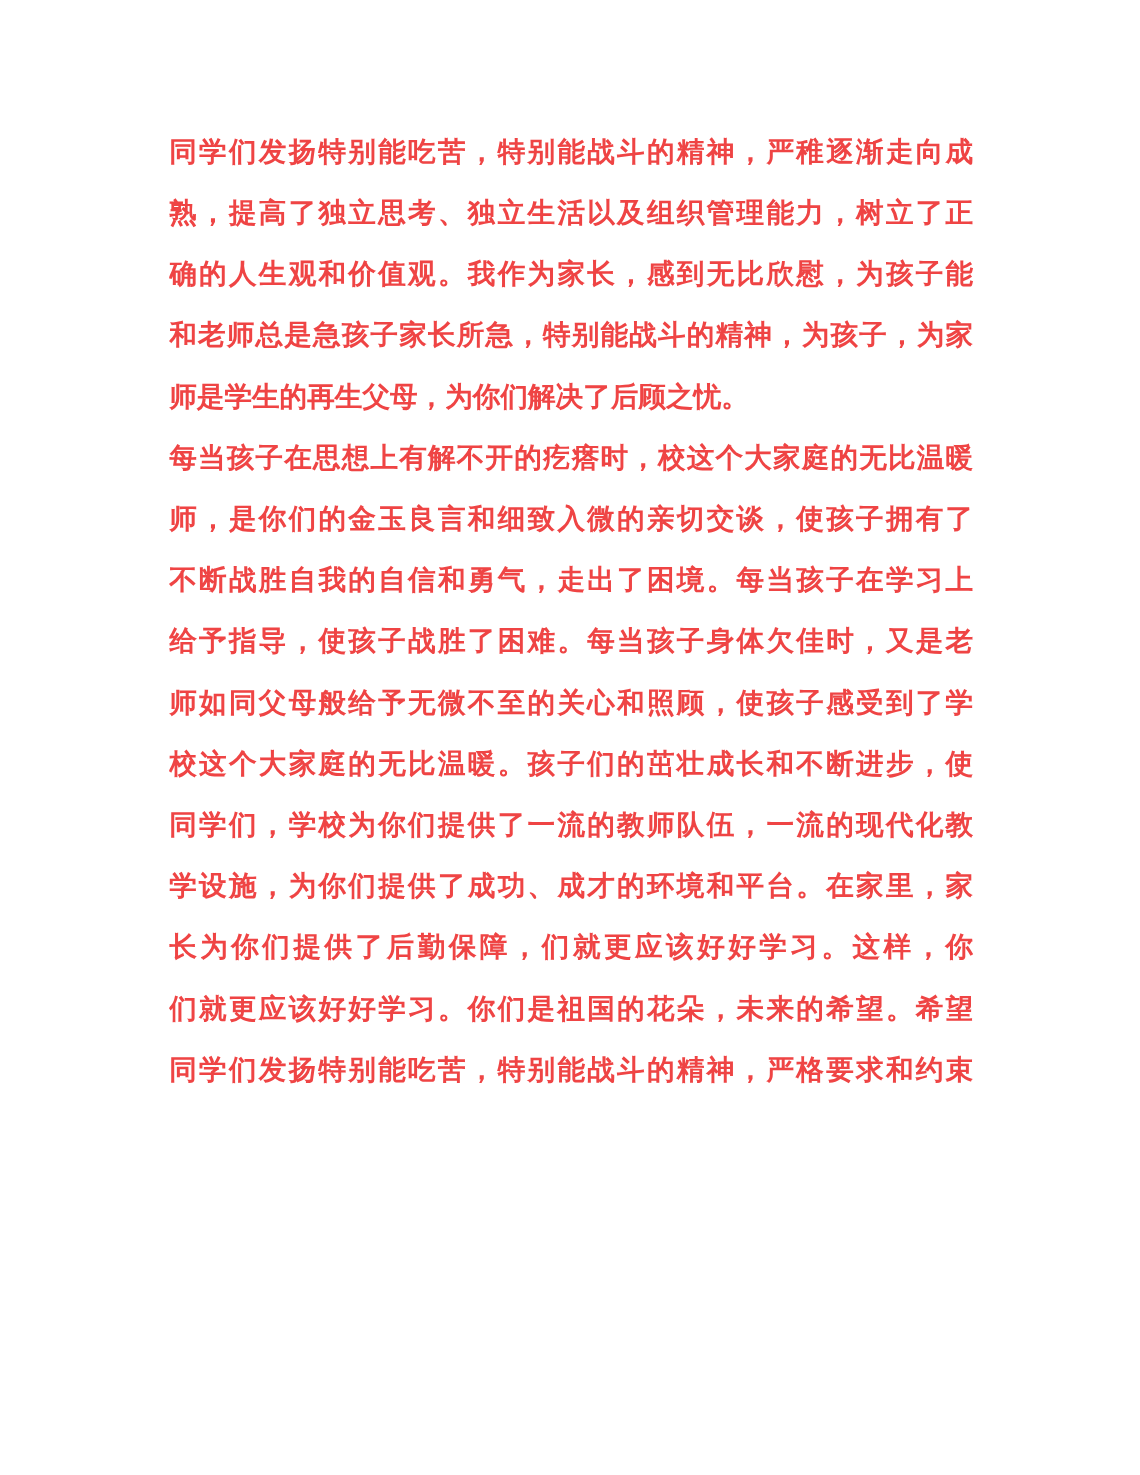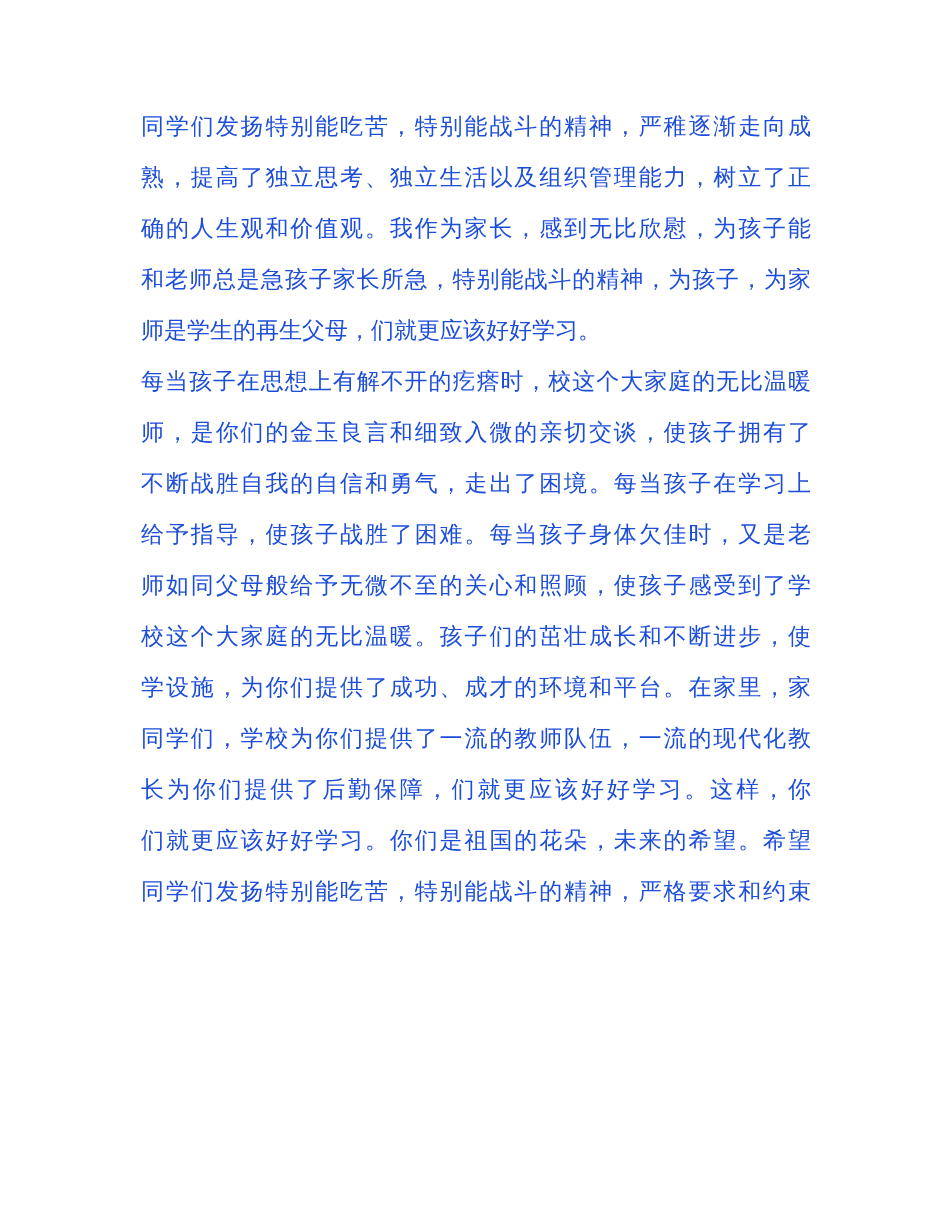--- a/index.html
+++ b/index.html
@@ -45,37 +45,37 @@
     white-space: nowrap;
   }
   .line.line-end {
     text-align-last: left;
   }
 </style>
 </head>
 <body>
 
 <div class="page" style="background: rgb(255, 255, 255);">
-  <div class="content" style="color: #1d4ed8;">
+  <div class="content" style="color: #ef4444; font-weight: bold;">
       <div class="paragraph">
         <div class="line">同学们发扬特别能吃苦，特别能战斗的精神，严稚逐渐走向成</div>
         <div class="line">熟，提高了独立思考、独立生活以及组织管理能力，树立了正</div>
         <div class="line">确的人生观和价值观。我作为家长，感到无比欣慰，为孩子能</div>
         <div class="line">和老师总是急孩子家长所急，特别能战斗的精神，为孩子，为家</div>
-        <div class="line line-end">师是学生的再生父母，们就更应该好好学习。</div>
+        <div class="line line-end">师是学生的再生父母，为你们解决了后顾之忧。</div>
       </div>
       <div class="paragraph">
         <div class="line">每当孩子在思想上有解不开的疙瘩时，校这个大家庭的无比温暖</div>
         <div class="line">师，是你们的金玉良言和细致入微的亲切交谈，使孩子拥有了</div>
         <div class="line">不断战胜自我的自信和勇气，走出了困境。每当孩子在学习上</div>
         <div class="line">给予指导，使孩子战胜了困难。每当孩子身体欠佳时，又是老</div>
         <div class="line">师如同父母般给予无微不至的关心和照顾，使孩子感受到了学</div>
         <div class="line">校这个大家庭的无比温暖。孩子们的茁壮成长和不断进步，使</div>
       </div>
       <div class="paragraph">
+        <div class="line">同学们，学校为你们提供了一流的教师队伍，一流的现代化教</div>
         <div class="line">学设施，为你们提供了成功、成才的环境和平台。在家里，家</div>
-        <div class="line">同学们，学校为你们提供了一流的教师队伍，一流的现代化教</div>
         <div class="line">长为你们提供了后勤保障，们就更应该好好学习。这样，你</div>
         <div class="line">们就更应该好好学习。你们是祖国的花朵，未来的希望。希望</div>
         <div class="line">同学们发扬特别能吃苦，特别能战斗的精神，严格要求和约束</div>
       </div>
     </div>
 </div>
 
 </body></html>

